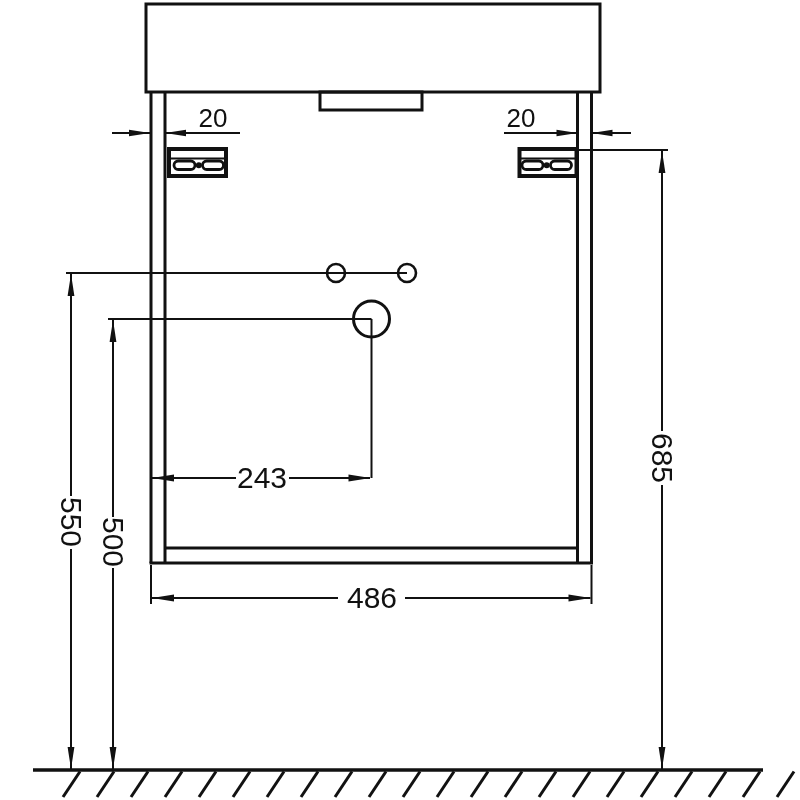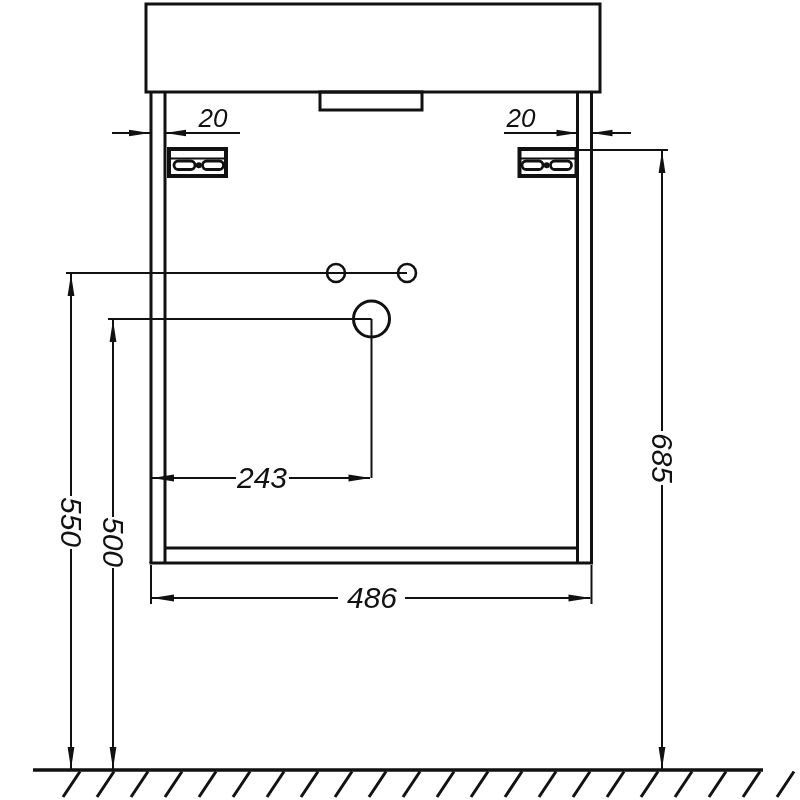--- a/index.html
+++ b/index.html
@@ -1,21 +1,20 @@
 <!DOCTYPE html>
 <html><head>
 <meta charset="utf-8">
 <style>
   html,body{margin:0;padding:0;background:#ffffff;}
   .canvas{
     position:relative;
     width:800px;height:800px;
     background:#ffffff;
     overflow:hidden;
-    font-style:italic;
   }
   svg{display:block;}
   text{
     font-family:"Liberation Sans", sans-serif;
     fill:#111111;
   }
   .dim-num{font-size:30px;}
   .dim-num-sm{font-size:26px;}
 </style>
 </head>

